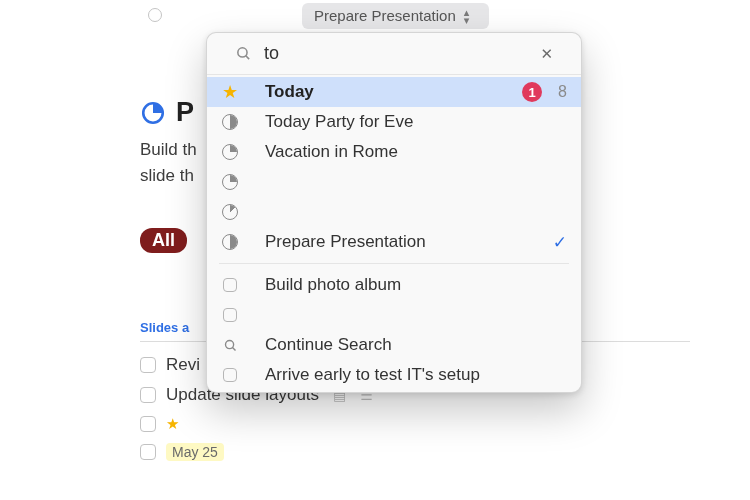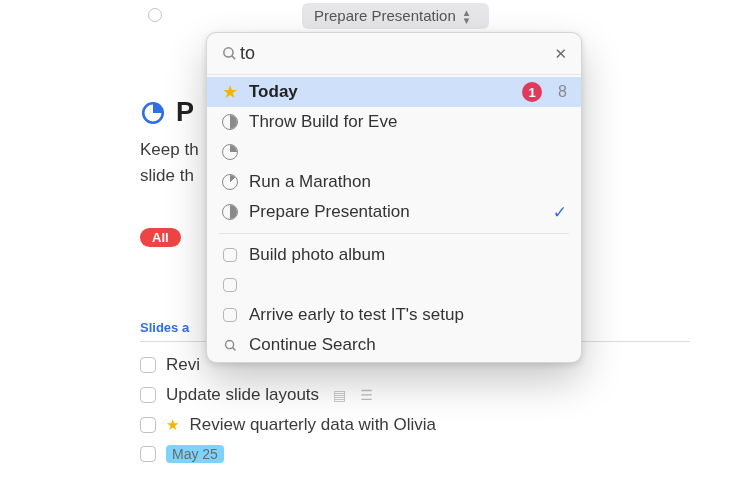--- a/index.html
+++ b/index.html
@@ -76,23 +76,23 @@
     width: 520px;
     font-size: 17px;
     color: #3d3d3d;
     line-height: 1.5;
   }
 
   .filter-pill {
     position: absolute;
     left: 140px;
     top: 228px;
-    background: #ef4444;
+    background: #7f1d1d;
     color: #fff;
-    font-size: 13px;
+    font-size: 18px;
     font-weight: 600;
     padding: 2px 12px;
     border-radius: 12px;
   }
 
   .section-header {
     position: absolute;
     left: 140px;
     top: 320px;
     right: 60px;
@@ -126,21 +126,21 @@
     color: #3b3b3b;
   }
   .task-check {
     width: 16px; height: 16px;
     border: 1.5px solid #c2c2c2;
     border-radius: 4px;
     flex-shrink: 0;
   }
   .task-star { color: #f6b400; font-size: 15px; }
   .task-date-chip {
-    background: #7dd3fc;
+    background: #fef9c3;
     color: #6a6a6a;
     border-radius: 4px;
     padding: 1px 6px;
     font-size: 14px;
   }
   .meta-glyph {
     color: #bdbdbd;
     font-size: 14px;
     margin-left: 4px;
   }
@@ -156,23 +156,23 @@
     border-radius: 10px;
     box-shadow: 0 18px 40px rgba(0,0,0,0.22), 0 2px 6px rgba(0,0,0,0.12);
     overflow: hidden;
     font-size: 17px;
   }
 
   .search-row {
     display: flex;
     align-items: center;
     height: 42px;
-    padding: 0 14px;
+    padding: 0 28px;
     border-bottom: 1px solid #e5e5e5;
-    gap: 0;
+    gap: 10px;
   }
   .search-icon { color: #8c8c8c; width: 17px; height: 17px; }
   .search-input {
     flex: 1;
     border: none;
     background: transparent;
     outline: none;
     font-size: 18px;
     color: #333;
   }
@@ -189,21 +189,21 @@
   }
   .result-row.selected {
     background: #cfe0fb;
   }
   .result-row .r-icon {
     width: 18px; height: 18px;
     display: flex; align-items: center; justify-content: center;
     color: #8a8a8a;
     flex-shrink: 0;
   }
-  .result-row .r-title { flex: 1; color: #333; }
+  .result-row .r-title { flex: 1; color: #333; margin-left: 16px; }
   .result-row.selected .r-title { font-weight: 600; color: #222; }
   .badge-red {
     background: #e0395c;
     color: #fff;
     min-width: 20px;
     height: 20px;
     border-radius: 10px;
     font-size: 13px;
     font-weight: 600;
     display: flex; align-items: center; justify-content: center;
@@ -263,21 +263,21 @@
   <span class="page-title-icon">
     <svg viewBox="0 0 24 24" width="26" height="26" fill="none" stroke="#2f6fe4" stroke-width="2.4">
       <circle cx="12" cy="12" r="9"></circle>
       <path d="M12 3 A9 9 0 0 1 21 12 L12 12 Z" fill="#2f6fe4" stroke="none"></path>
     </svg>
   </span>
   <span class="page-title">P</span>
 </div>
 
 <div class="page-desc">
-  <span>Keep th</span>
+  <span>Build th</span>
   <span style="display:inline-block;width:320px"></span>
   <span>ngs</span><br>
   <span>slide th</span>
 </div>
 
 <div class="filter-pill">
   <span>All</span>
 </div>
 
 <div class="section-header">
@@ -291,21 +291,20 @@
     </div>
     <div class="task-row">
       <span class="task-check"></span>
       <span>Update slide layouts</span>
       <span class="meta-glyph">▤</span>
       <span class="meta-glyph">☰</span>
     </div>
     <div class="task-row">
       <span class="task-check"></span>
       <span class="task-star">★</span>
-      <span>Review quarterly data with Olivia</span>
     </div>
     <div class="task-row">
       <span class="task-check"></span>
       <span class="task-date-chip">May 25</span>
     </div>
   </div>
 
 <div class="popover">
   <div class="search-row">
     <svg class="search-icon" viewBox="0 0 24 24" fill="none" stroke="currentColor" stroke-width="2.2">
@@ -322,32 +321,37 @@
           <span class="star-icon">★</span>
         </span>
         <span class="r-title">Today</span>
         <span class="badge-red">1</span>
         <span class="count-grey">8</span>
       </div>
       <div class="result-row">
         <span class="r-icon">
           <span class="pie q50"></span>
         </span>
-        <span class="r-title">Throw Build for Eve</span>
+        <span class="r-title">Today Party for Eve</span>
       </div>
       <div class="result-row">
         <span class="r-icon">
           <span class="pie q25"></span>
         </span>
+        <span class="r-title">Vacation in Rome</span>
+      </div>
+      <div class="result-row">
+        <span class="r-icon">
+          <span class="pie q25"></span>
+        </span>
       </div>
       <div class="result-row">
         <span class="r-icon">
           <span class="pie q12"></span>
         </span>
-        <span class="r-title">Run a Marathon</span>
       </div>
       <div class="result-row">
         <span class="r-icon">
           <span class="pie q50"></span>
         </span>
         <span class="r-title">Prepare Presentation</span>
         <span class="check-blue">✓</span>
       </div>
     </div>
   <div class="divider"></div>
@@ -355,30 +359,30 @@
       <div class="result-row">
         <span class="r-icon">
           <span class="empty-box-icon"></span>
         </span>
         <span class="r-title">Build photo album</span>
       </div>
       <div class="result-row">
         <span class="r-icon">
           <span class="empty-box-icon"></span>
         </span>
-      </div>
-      <div class="result-row">
-        <span class="r-icon">
-          <span class="empty-box-icon"></span>
-        </span>
-        <span class="r-title">Arrive early to test IT's setup</span>
       </div>
       <div class="result-row">
         <span class="r-icon">
           <svg width="15" height="15" viewBox="0 0 24 24" fill="none" stroke="#8a8a8a" stroke-width="2.2">
             <circle cx="10.5" cy="10.5" r="6.5"></circle>
             <line x1="20" y1="20" x2="15.2" y2="15.2"></line>
           </svg>
         </span>
         <span class="r-title">Continue Search</span>
       </div>
+      <div class="result-row">
+        <span class="r-icon">
+          <span class="empty-box-icon"></span>
+        </span>
+        <span class="r-title">Arrive early to test IT's setup</span>
+      </div>
     </div>
 </div>
 
 </body></html>

